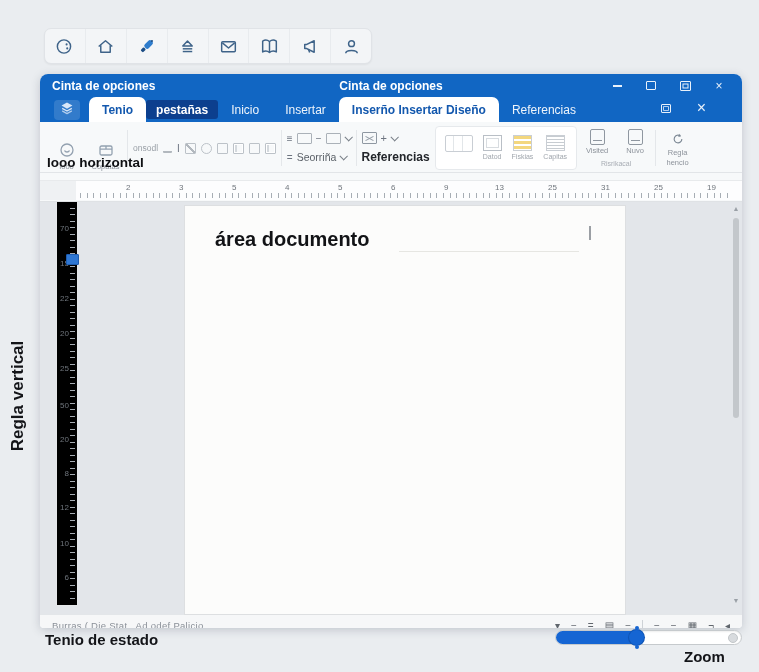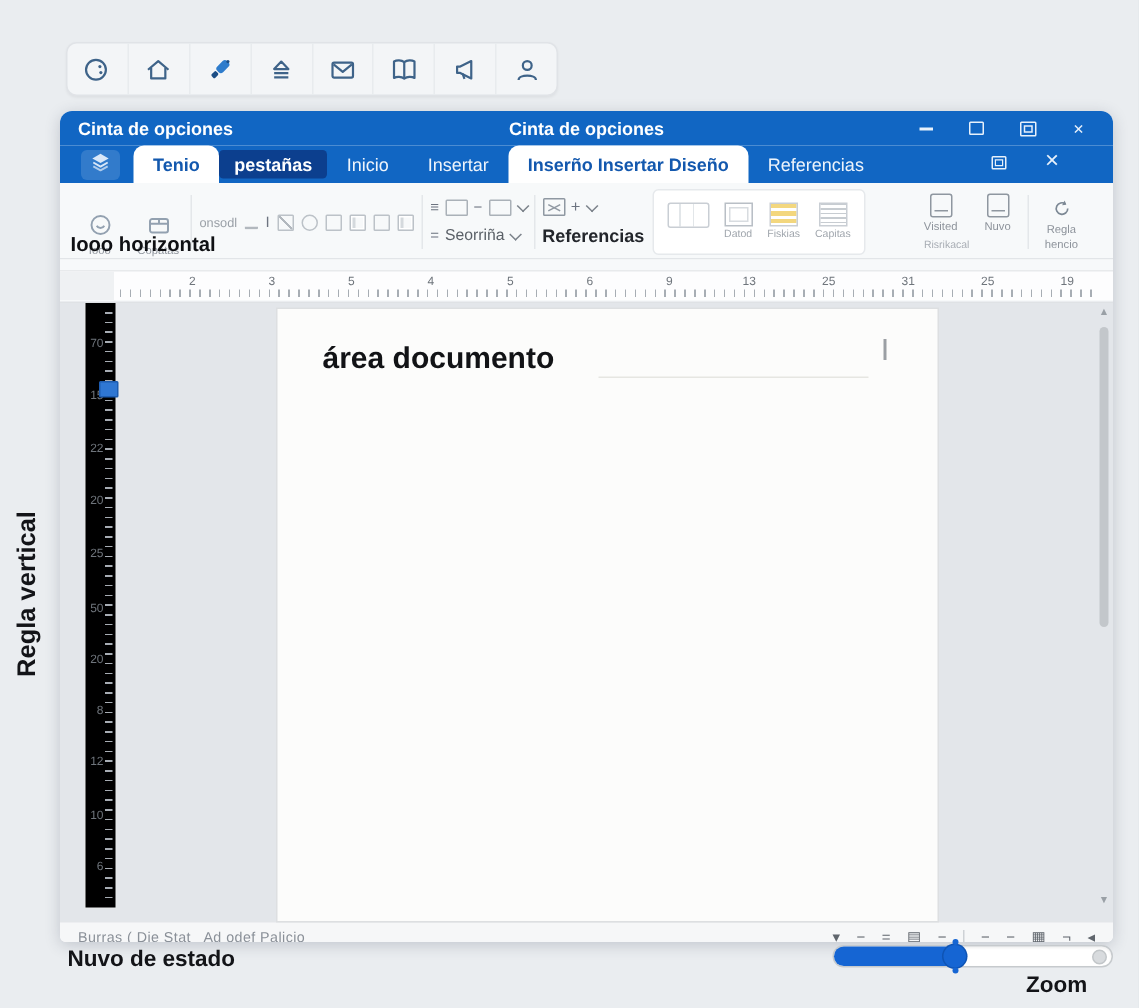--- a/index.html
+++ b/index.html
@@ -336,21 +336,21 @@
           <span class="gi3"></span>
           <span class="lbl">Fiskias</span>
         </div>
         <div class="gcell">
           <span class="gi4"></span>
           <span class="lbl">Capitas</span>
         </div>
       </div>
 
       <div class="rg">
-        <div class="row" style="gap:8px;margin-left:30px;">
+        <div class="row" style="gap:8px;">
           <div class="bigbtn" style="width:30px;">
             <span class="pgi"></span>
             <span class="lbl">Visited</span>
           </div>
           <div class="bigbtn" style="width:30px;">
             <span class="pgi"></span>
             <span class="lbl">Nuvo</span>
           </div>
         </div>
         <div class="caption">Risrikacal</div>
@@ -427,21 +427,21 @@
         <span>−</span>
         <span class="sb-sep">−</span>
         <span>−</span>
         <span>▦</span>
         <span>¬</span>
         <span>◂</span>
       </div>
     </div>
   </div>
 
-  <div class="ann status-label">Nuvo de estado</div>
+  <div class="ann status-label">Tenio de estado</div>
 
   <div class="zoomwrap">
     <div class="ztrack"></div>
     <div class="zfill" style="width: 44%;"></div>
     <div class="zknob" style="left: 44%;"></div>
     <div class="zend"></div>
   </div>
   <div class="ann zoom-label">Zoom</div>
 
   <div class="ann v-label">Regla vertical</div>

